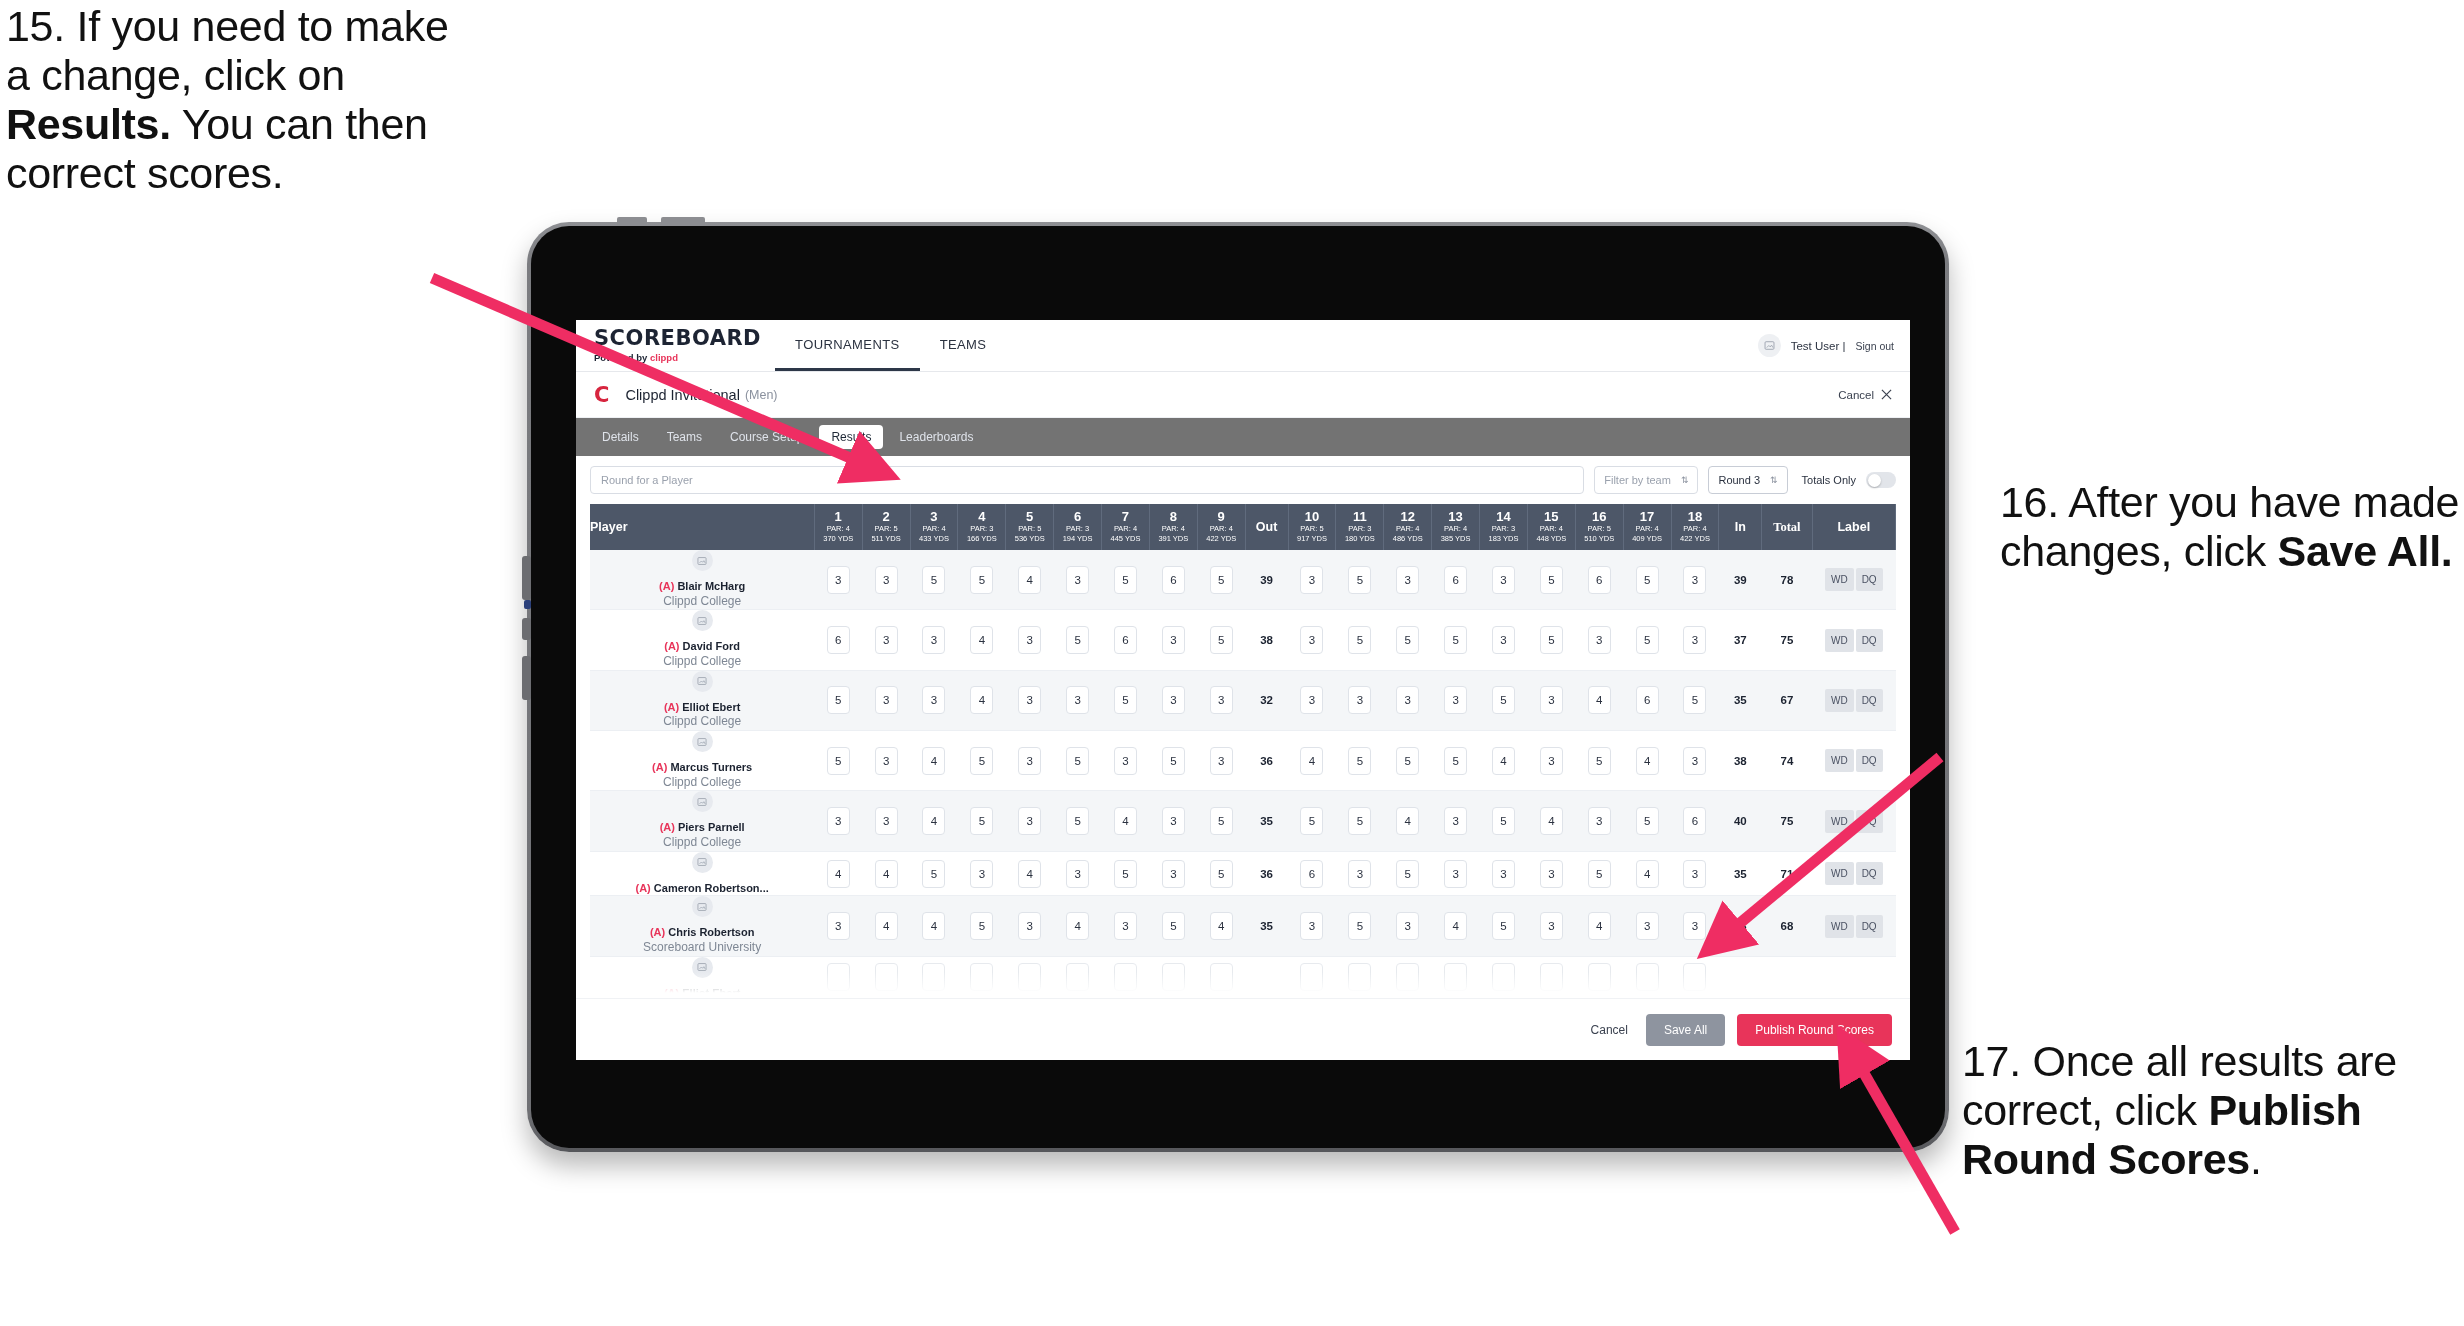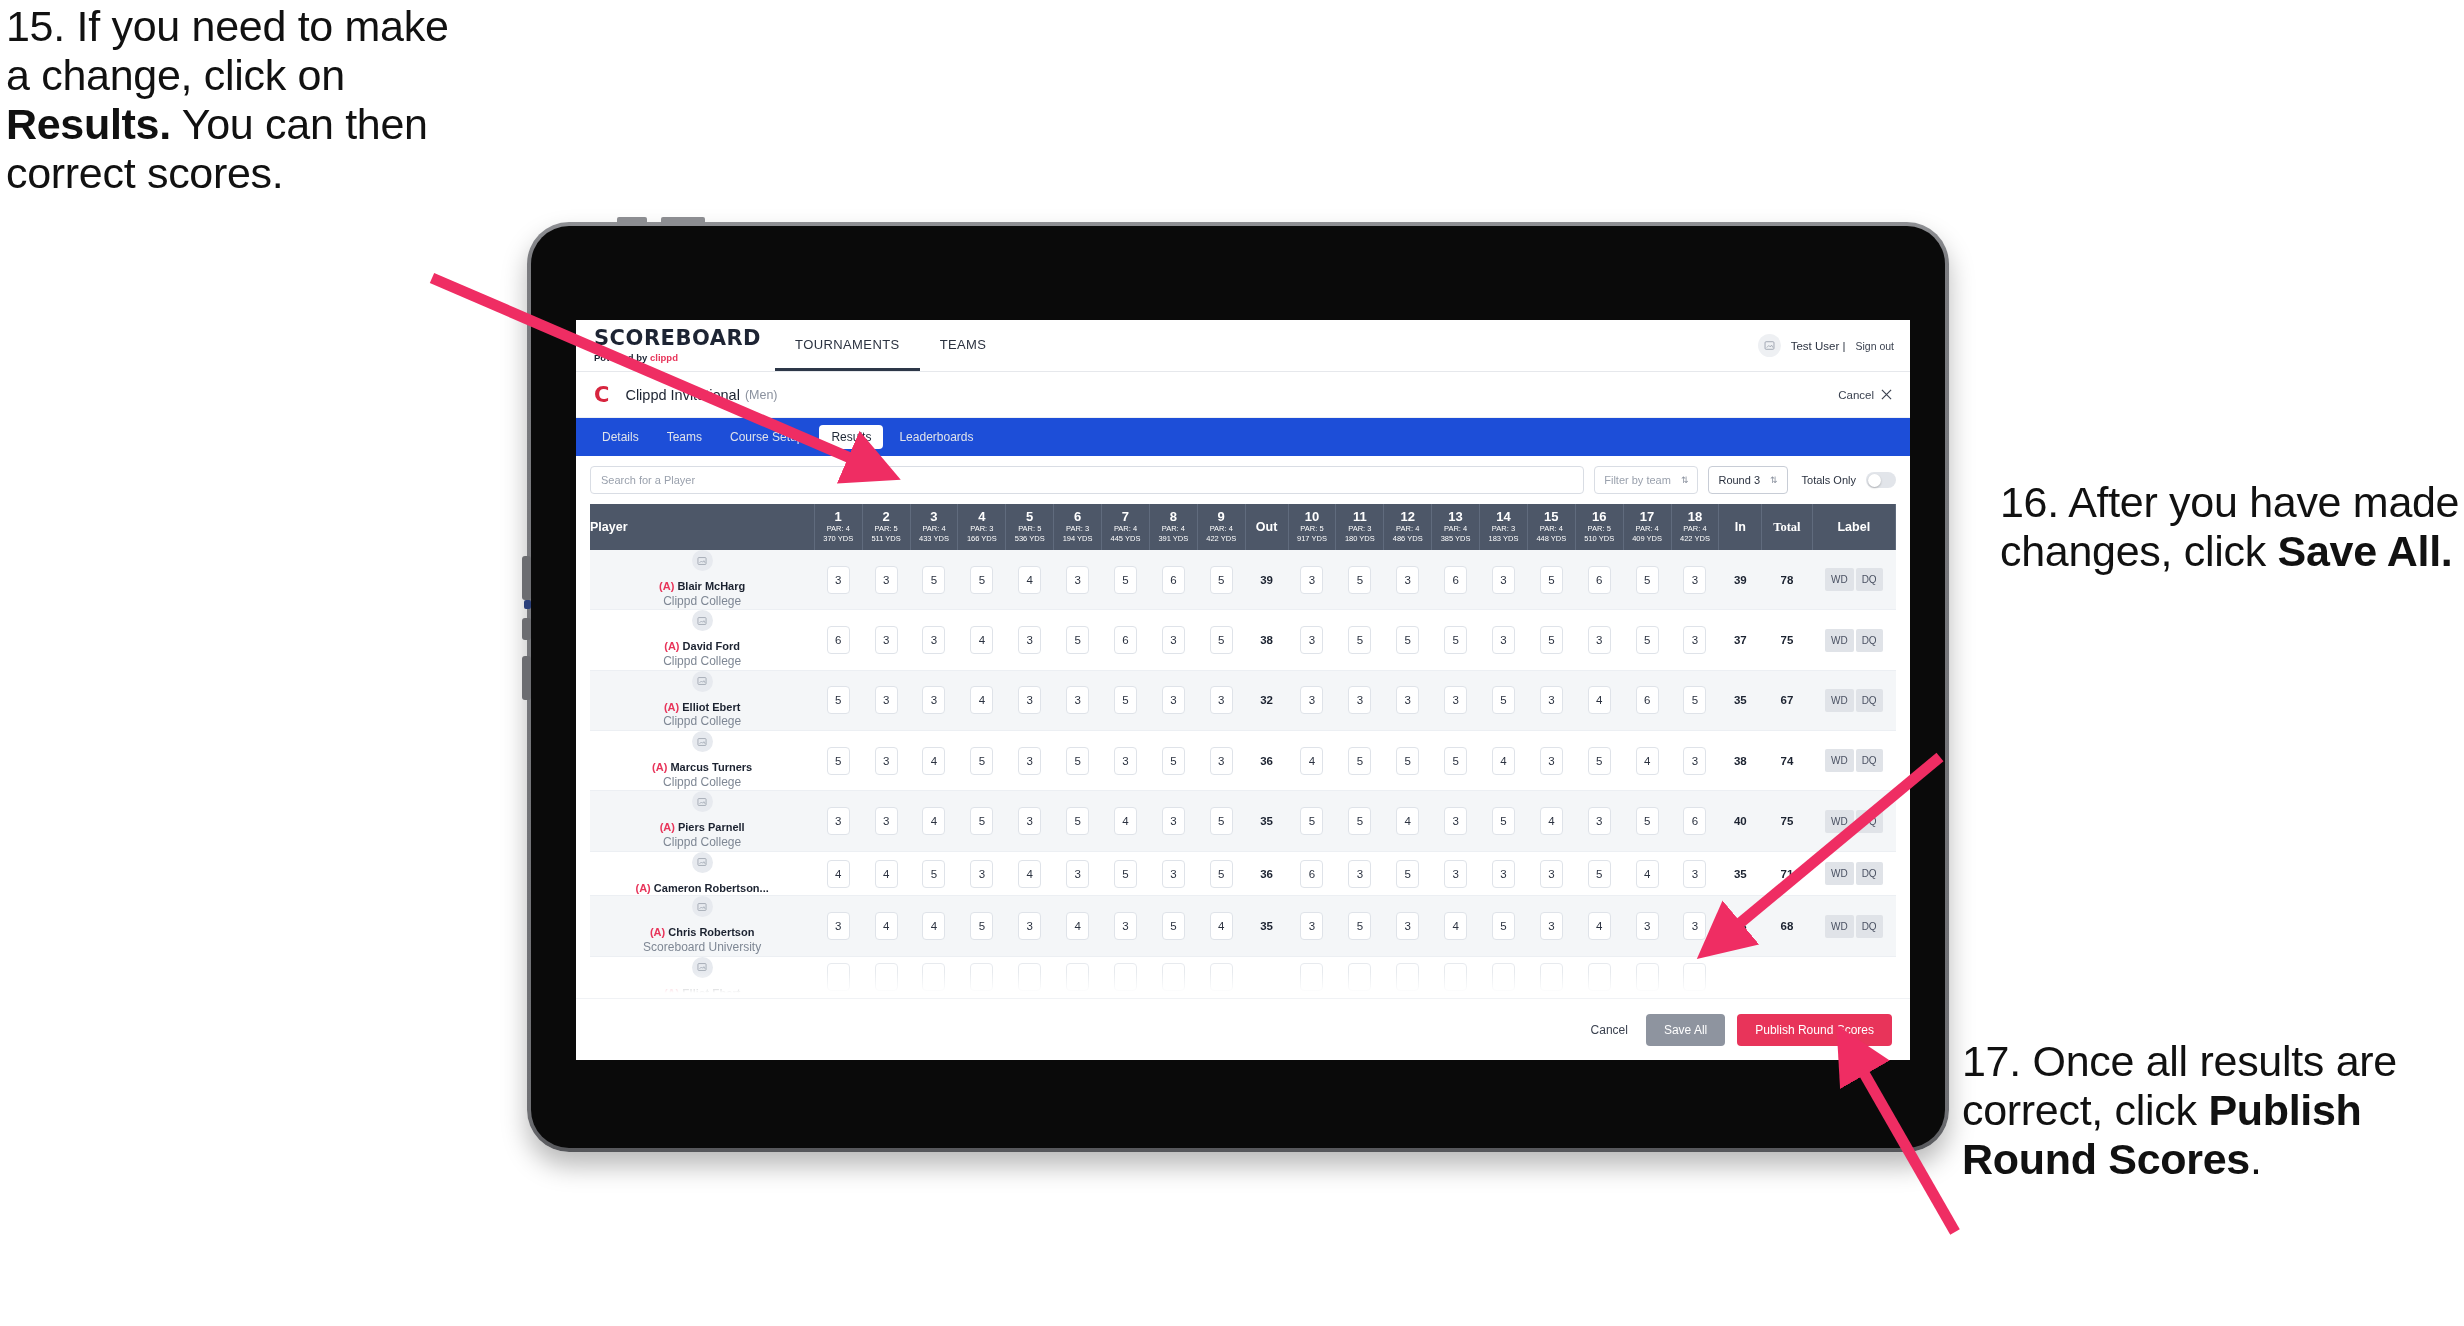--- a/index.html
+++ b/index.html
@@ -104,21 +104,21 @@
     height: 46px; display: flex; align-items: center; padding: 0 18px; background: #fff;
     border-bottom: 1px solid #eef0f3;
   }
   .tour-logo { color: #d7253f; font-weight: 700; font-size: 21px; margin-right: 16px; font-family:"DejaVu Sans",sans-serif;}
   .tour-name { font-size: 14.5px; color: #1b2230; }
   .tour-gender { font-size: 12.5px; color: #8a919e; margin-left: 5px; }
   .tour-cancel { margin-left: auto; font-size: 11.5px; color: #3b4250; display: flex; align-items: center; gap: 7px; cursor:pointer;}
 
   
   .subtabs {
-    height: 38px; background: #1d4ed8; display: flex; align-items: center; padding: 0 14px; gap: 4px;
+    height: 38px; background: #737373; display: flex; align-items: center; padding: 0 14px; gap: 4px;
   }
   .subtab {
     font-size: 12px; color: #dfe3ea; padding: 5px 12px; border-radius: 4px; cursor: pointer;
   }
   .subtab.active { background: #ffffff; color: #1e2836; font-weight: 400; }
 
   
   .filterbar {
     height: 48px; display: flex; align-items: center; gap: 10px; padding: 0 14px; background: #fff;
   }
@@ -264,21 +264,21 @@
     <div class="subtabs">
       <div class="subtab">Details</div>
       <div class="subtab">Teams</div>
       <div class="subtab">Course Setup</div>
       <div class="subtab active">Results</div>
       <div class="subtab">Leaderboards</div>
     </div>
 
     <div class="filterbar">
       <div class="searchbox">
-        <span>Search for a Player</span>
+        <span>Round for a Player</span>
       </div>
       <div class="selectbox muted">
         <span>Filter by team</span>
         <span class="caret">⇅</span>
       </div>
       <div class="selectbox">
         <span>Round 3</span>
         <span class="caret">⇅</span>
       </div>
       <span class="totals-label">Totals Only</span>

